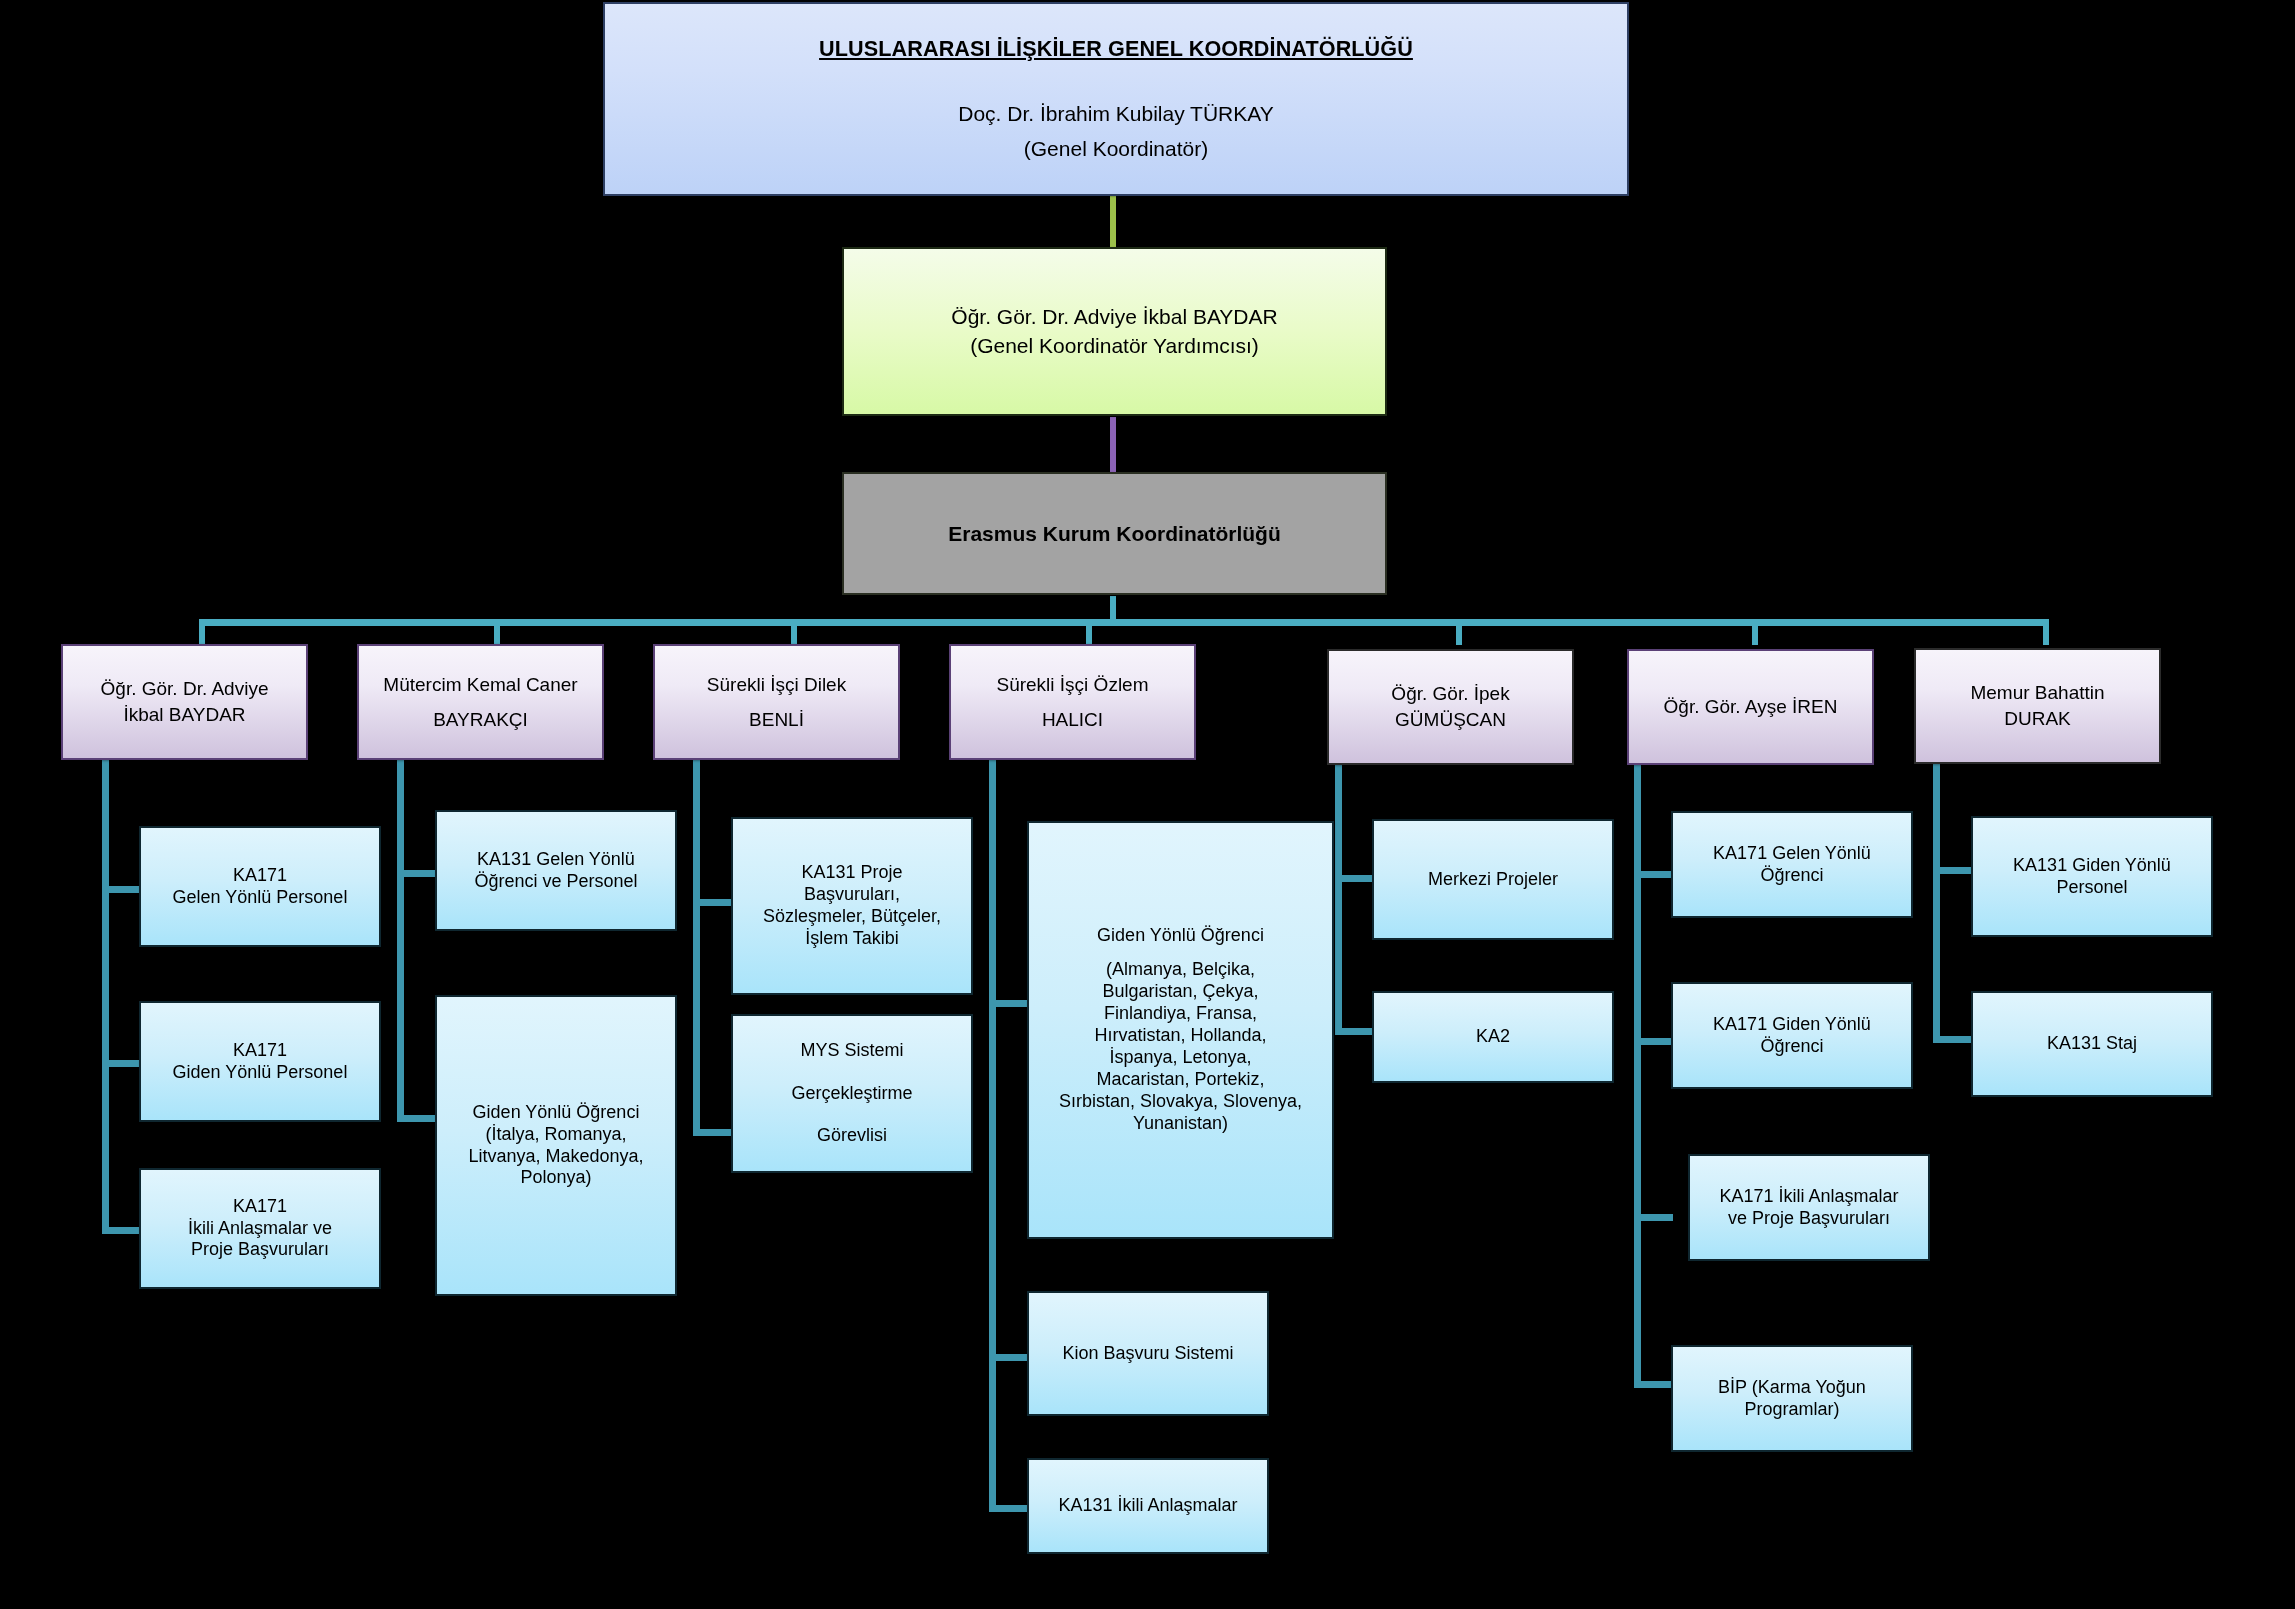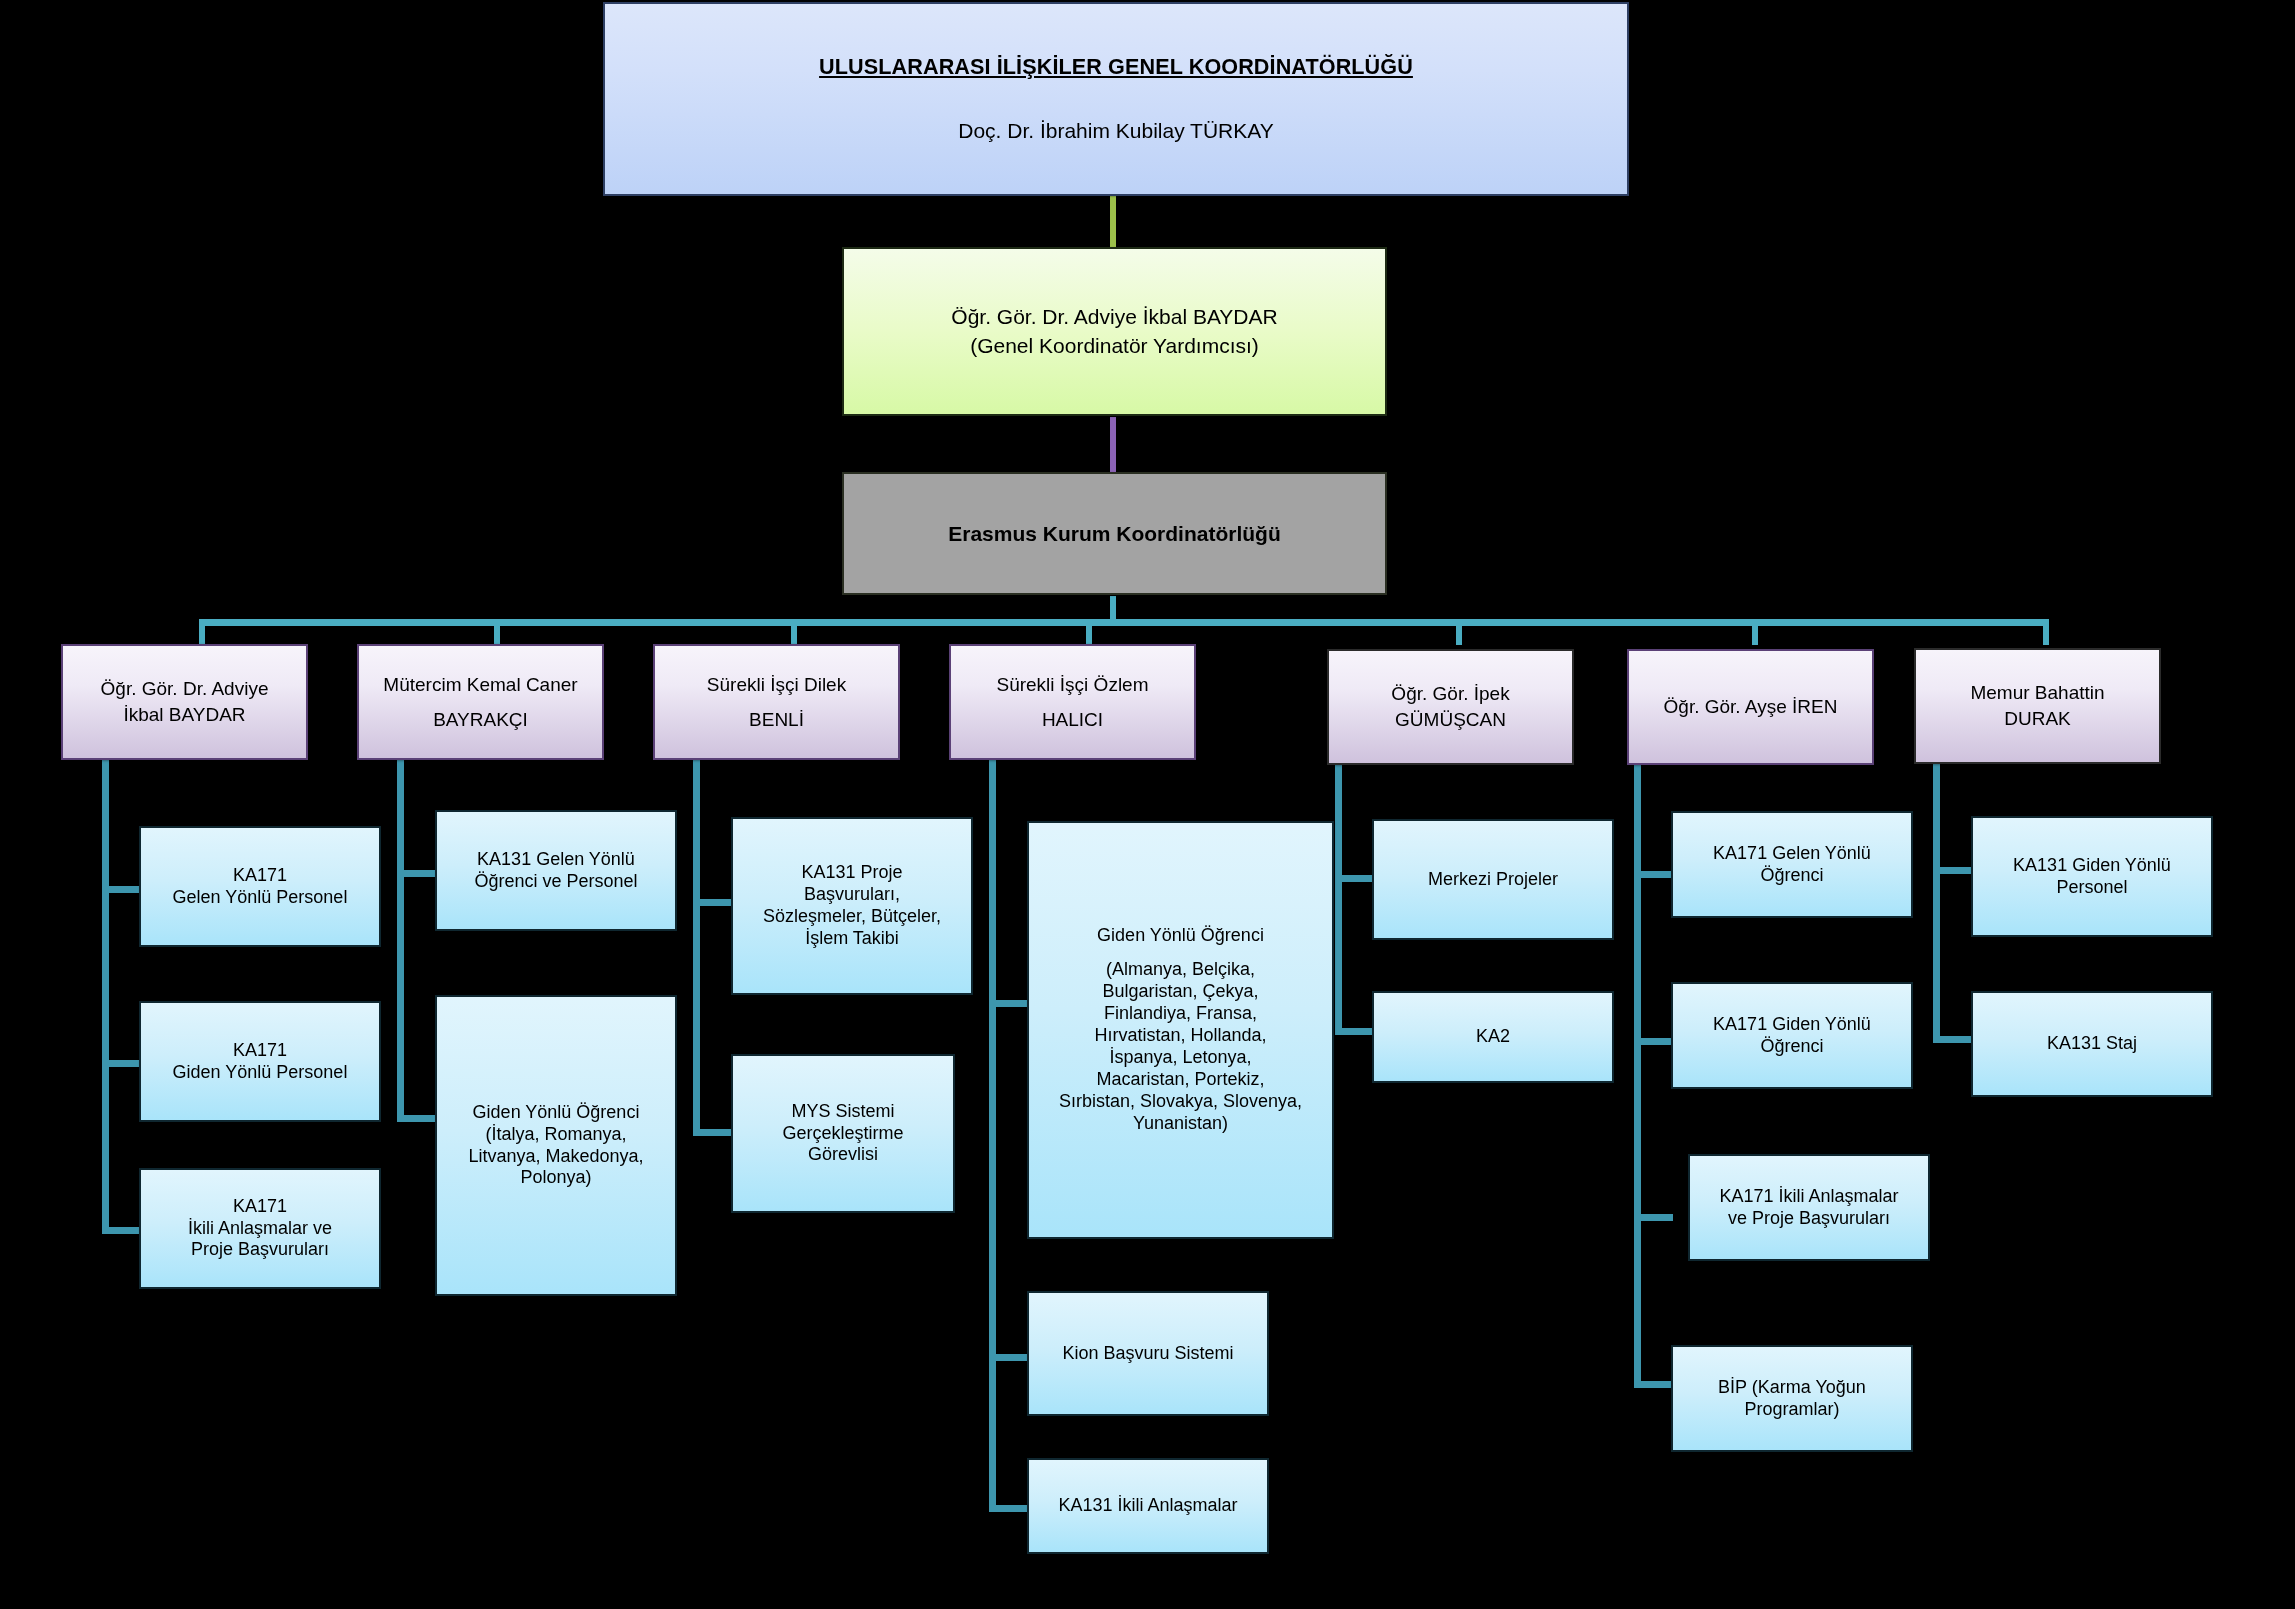--- a/index.html
+++ b/index.html
@@ -135,20 +135,21 @@
   <div class="conn c-teal-d" style="left:1634px;top:1214px;width:39px;height:7px;"></div>
   <div class="conn c-teal-d" style="left:1634px;top:1381px;width:39px;height:7px;"></div>
 
   <div class="conn c-teal-d" style="left:1933px;top:760px;width:7px;height:283px;"></div>
   <div class="conn c-teal-d" style="left:1933px;top:867px;width:39px;height:7px;"></div>
   <div class="conn c-teal-d" style="left:1933px;top:1036px;width:39px;height:7px;"></div>
 
   <div class="box b-root" style="left:603px;top:2.1px;width:1026px;height:194px;padding:15.3px 21px;">
     <span class="ln title">ULUSLARARASI İLİŞKİLER GENEL KOORDİNATÖRLÜĞÜ</span>
     <span class="ln sub">Doç. Dr. İbrahim Kubilay TÜRKAY</span>
+    <span class="ln sub2">(Genel Koordinatör)</span>
   </div>
 
   <div class="box b-deputy" style="left:842px;top:247px;width:545px;height:169px;padding:0 14px;">
     <span class="ln">Öğr. Gör. Dr.  Adviye İkbal BAYDAR</span>
     <span class="ln">(Genel Koordinatör Yardımcısı)</span>
   </div>
 
   <div class="box b-erasmus" style="left:842px;top:472px;width:545px;height:123px;padding:0 14px;">
     <span class="ln">Erasmus Kurum Koordinatörlüğü</span>
   </div>
@@ -211,21 +212,21 @@
     <span class="ln">Litvanya, Makedonya,</span>
     <span class="ln">Polonya)</span>
   </div>
 
   <div class="box b-task" style="left:731px;top:817px;width:242px;height:178px;padding:0 4.2px;">
     <span class="ln">KA131 Proje</span>
     <span class="ln">Başvuruları,</span>
     <span class="ln">Sözleşmeler, Bütçeler,</span>
     <span class="ln">İşlem Takibi</span>
   </div>
-  <div class="box b-task" style="left:731px;top:1054px;width:224px;height:159px;padding:0 4.2px;">
+  <div class="box b-task" style="left:731px;top:1014px;width:242px;height:159px;padding:0 4.2px;gap:21px;">
     <span class="ln">MYS Sistemi</span>
     <span class="ln">Gerçekleştirme</span>
     <span class="ln">Görevlisi</span>
   </div>
 
   <div class="box b-task" style="left:1027px;top:821px;width:307px;height:418px;padding:0 1.4px;">
     <span class="ln" style="margin-bottom:12.5px;">Giden Yönlü Öğrenci</span>
     <span class="ln">(Almanya, Belçika,</span>
     <span class="ln">Bulgaristan, Çekya,</span>
     <span class="ln">Finlandiya, Fransa,</span>

